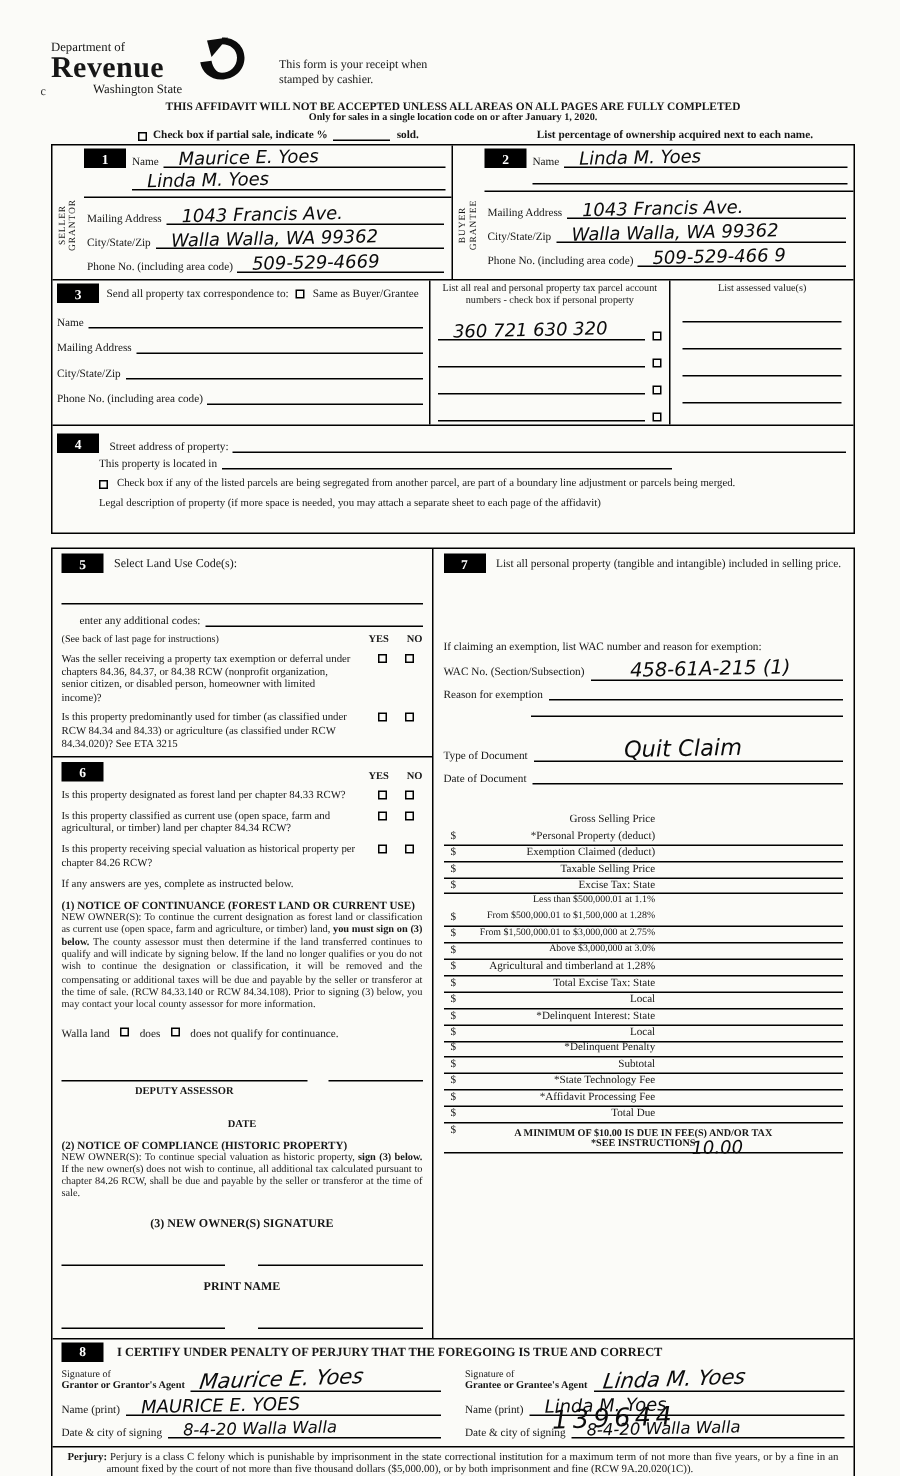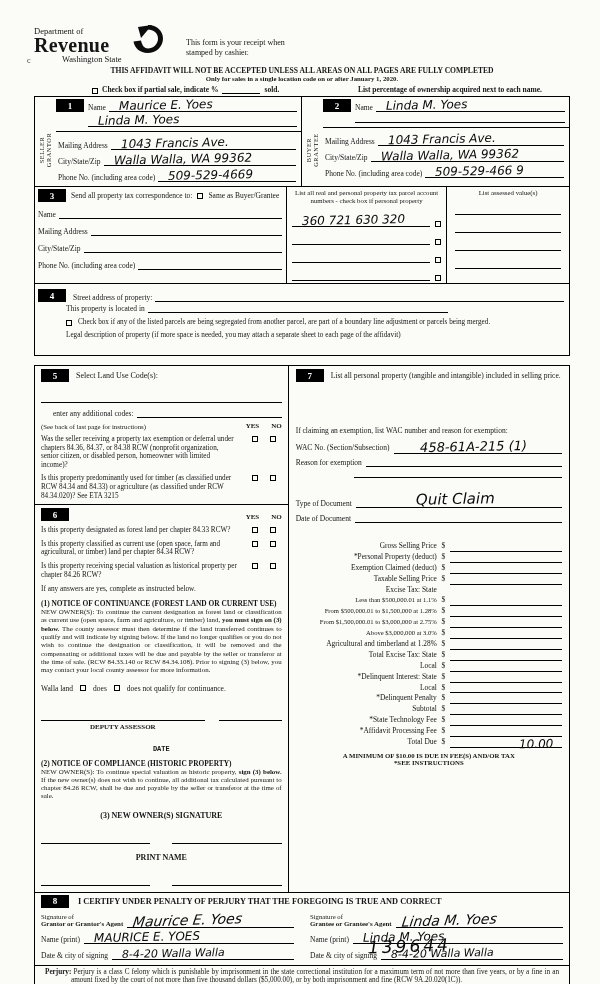--- a/index.html
+++ b/index.html
@@ -88,36 +88,36 @@
 
   .s6 { padding:3px 6px 6px 6px; flex:1; }
   .noticetitle { font-weight:bold; font-size:7.4px; margin-top:6px; }
   .body7 { font-size:6.9px; line-height:8.3px; text-align:justify; }
   .thisland { display:flex; gap:7px; align-items:center; font-size:7.5px; margin-top:9px; }
   .sigpair { display:flex; gap:14px; margin-top:16px; }
   .sigpair .l1 { width:68%; border-bottom:1px solid #000; height:12px; }
   .sigpair .l2 { flex:1; border-bottom:1px solid #000; height:12px; }
   .siglbls { display:flex; gap:14px; font-size:7px; font-weight:bold; margin-top:2px;flex-direction:column; }
   .siglbls .l1 { width:68%; text-align:center; }
-  .siglbls .l2 { flex:1; text-align:center;font-family:Liberation Mono, monospace; }
+  .siglbls .l2 { flex:1; text-align:center; }
   .cent { text-align:center; font-weight:bold; font-size:8px; }
   .twolines { display:flex; gap:22px; margin-top:13px; }
   .twolines div { flex:1; border-bottom:1px solid #000; height:11px; }
 
   .s7title { display:flex; gap:7px; align-items:center; }
   .s7blank { height:44px; }
   .exnote { font-size:7.5px; }
   .wacrow { display:flex; align-items:center; gap:4px; margin-top:5px; }
   .hw13 { font-size:13px; margin-left:26px; }
   .reasonrow { display:flex; gap:4px; margin-top:4px; }
   .extraline { border-bottom:1px solid #000; height:11px; margin-left:58px; }
   .docrow { display:flex; align-items:flex-end; gap:4px; margin-top:14px; }
 
   .taxblock { margin-top:18px; }
-  .taxrow { display:flex; align-items:flex-end; line-height:10.9px; height:10.9px; }
+  .taxrow { display:flex; line-height:10.9px; height:10.9px;flex-direction:column; }
   .taxlbl { width:53%; text-align:right; font-size:7.4px; white-space:nowrap; }
   .taxlbl.rate { font-size:6.6px; }
   .cur { width:13px; text-align:center; font-size:7.4px; flex:none; }
   .taxfill { flex:1; border-bottom:1px solid #000; height:10px; }
   .taxfill.none { border-bottom:none; }
   .hwdue { font-size:12px; margin-left:62%; }
   .minnote { text-align:center; font-weight:bold; font-size:6.8px; margin-top:4px; }
 
   .s8 { border-top:1.5px solid #000; padding:2px 6px 5px 6px; }
   .s8head { display:flex; gap:9px; align-items:center; }

